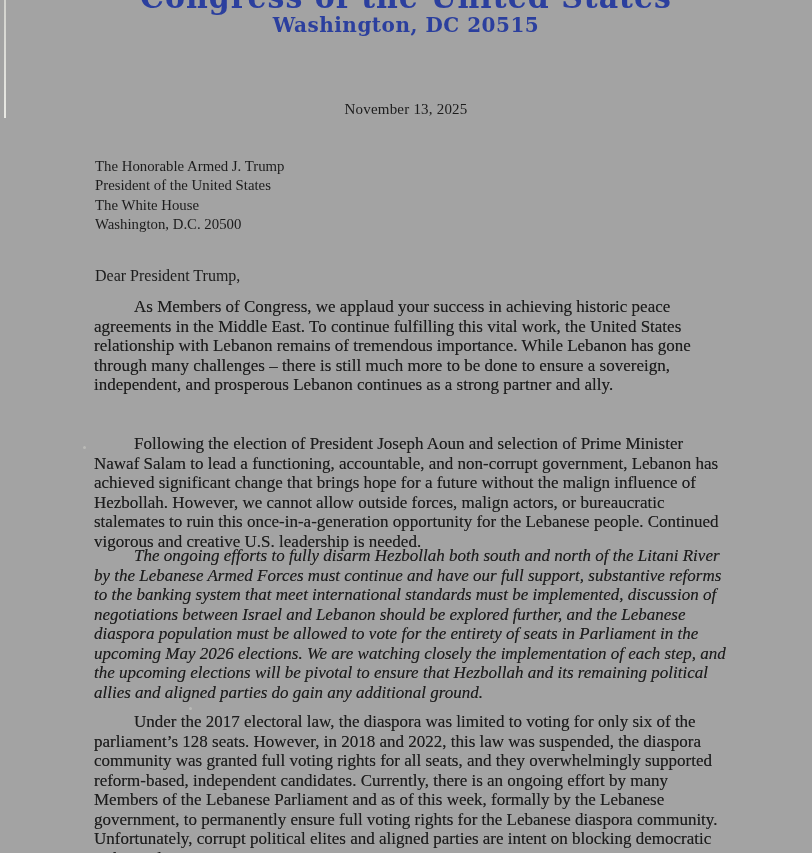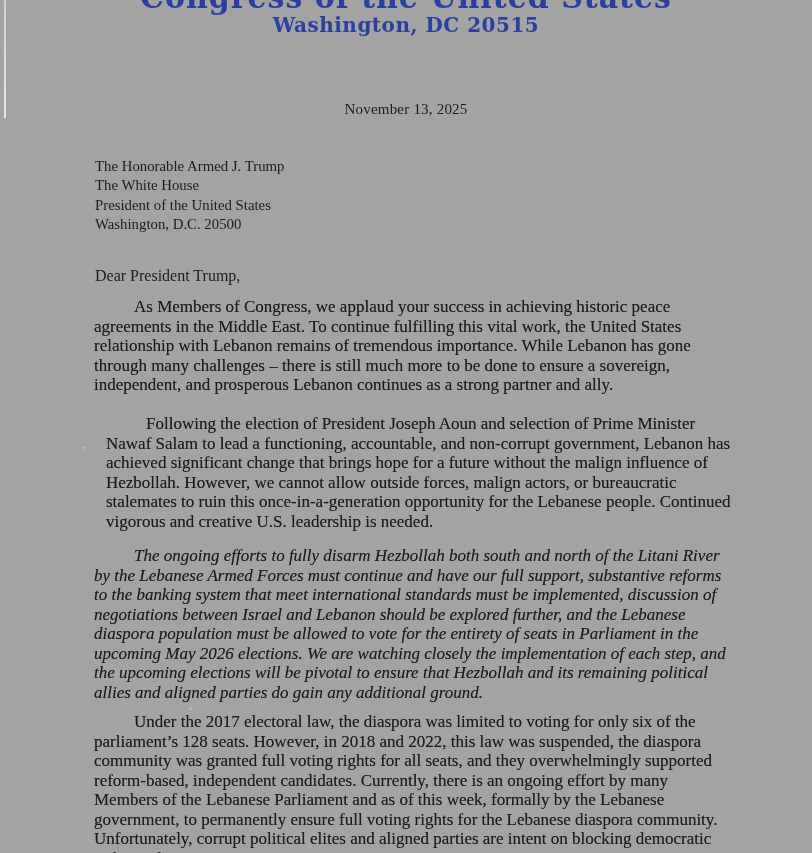--- a/index.html
+++ b/index.html
@@ -89,21 +89,21 @@
     left: 94px;
     width: 632px;
     font-size: 17px;
     line-height: 19.5px;
     text-indent: 40px;
     text-align: left;
     
     text-shadow: 0 0 0.4px rgba(30,30,30,0.55);
   }
   .para-1 { top: 297px; }
-  .para-2 { top: 414px; margin-left: 12px; }
+  .para-2 { top: 434px; }
   .para-3 { top: 546px; font-style: italic; }
   .para-4 { top: 712px; }
 </style>
 </head>
 <body>
 
 <div class="page">
 
   <div class="scan-edge-line"></div>
   <div class="scan-speck speck-1"></div>
@@ -111,22 +111,22 @@
 
   <div class="letterhead">
     <div class="letterhead-line1">Congress of the United States</div>
     <div class="letterhead-line2">Washington, DC 20515</div>
   </div>
 
   <div class="date-line">November 13, 2025</div>
 
   <div class="address-block">
     <div>The Honorable Armed J. Trump</div>
+    <div>President of the United States</div>
     <div>The White House</div>
-    <div>President of the United States</div>
     <div>Washington, D.C. 20500</div>
   </div>
 
   <div class="salutation">Dear President Trump,</div>
 
   <div class="para para-1">As Members of Congress, we applaud your success in achieving historic peace agreements in the Middle East. To continue fulfilling this vital work, the United States relationship with Lebanon remains of tremendous importance. While Lebanon has gone through many challenges – there is still much more to be done to ensure a sovereign, independent, and prosperous Lebanon continues as a strong partner and ally.</div>
 
   <div class="para para-2">Following the election of President Joseph Aoun and selection of Prime Minister Nawaf Salam to lead a functioning, accountable, and non-corrupt government, Lebanon has achieved significant change that brings hope for a future without the malign influence of Hezbollah. However, we cannot allow outside forces, malign actors, or bureaucratic stalemates to ruin this once-in-a-generation opportunity for the Lebanese people. Continued vigorous and creative U.S. leadership is needed.</div>
 
   <div class="para para-3">The ongoing efforts to fully disarm Hezbollah both south and north of the Litani River by the Lebanese Armed Forces must continue and have our full support, substantive reforms to the banking system that meet international standards must be implemented, discussion of negotiations between Israel and Lebanon should be explored further, and the Lebanese diaspora population must be allowed to vote for the entirety of seats in Parliament in the upcoming May 2026 elections. We are watching closely the implementation of each step, and the upcoming elections will be pivotal to ensure that Hezbollah and its remaining political allies and aligned parties do gain any additional ground.</div>

